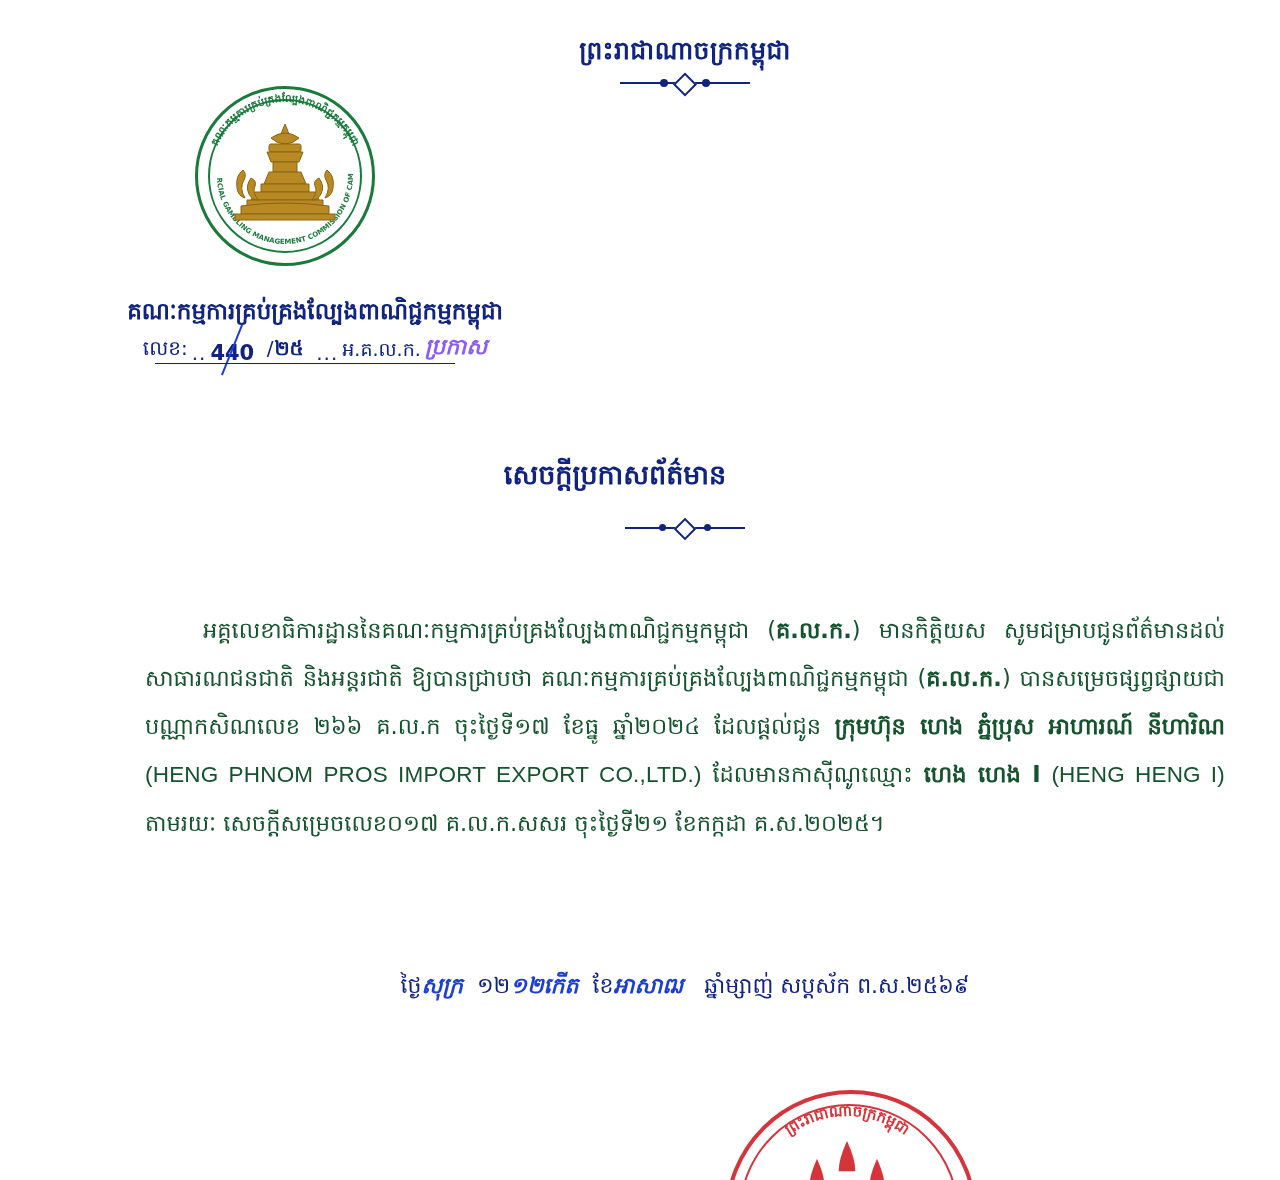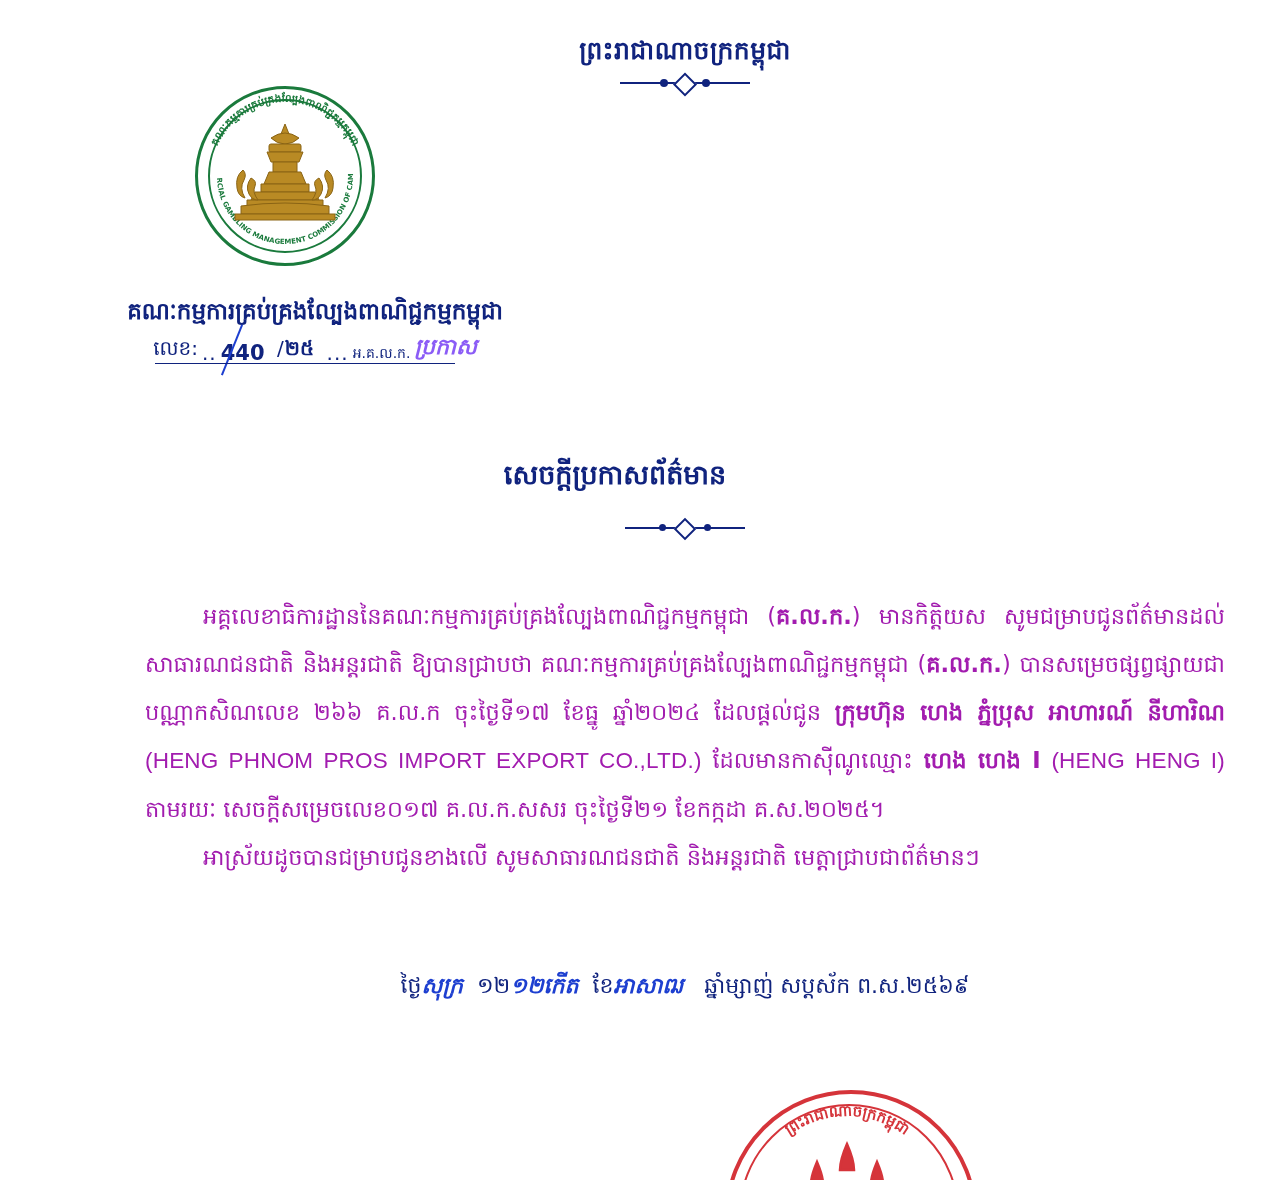--- a/index.html
+++ b/index.html
@@ -151,21 +151,21 @@
   .ref-frac {
     display: inline-block;
     position: relative;
     width: 54px;
     text-align: center;
   }
   .ref-frac .den {
     font-weight: bold;
     font-size: 20px;
   }
-  .ref-suffix { font-size: 14px; }
+  .ref-suffix { font-size: 19px; }
   .ref-hand {
     font-size: 22px;
     color: #8b5cf6;
     font-weight: bold;
     font-style: italic;
   }
   .slash {
     position: absolute;
     left: 186px;
     top: -10px;
@@ -211,24 +211,24 @@
   }
   .divider-mid .dot-l, .divider-mid .dot-r {
     position: absolute; top: 4px; width: 7px; height: 7px; background: #10237e; border-radius: 50%;
   }
   .divider-mid .dot-l { left: 34px; }
   .divider-mid .dot-r { right: 34px; }
 
   
   .body-text {
     position: absolute;
-    top: 592px;
+    top: 606px;
     left: 100px;
     width: 1080px;
-    color: #a21caf;
+    color: #14532d;
     font-size: 22.5px;
     line-height: 48px;
     text-align: justify;
   }
   .body-text p { margin: 0; }
   .indent { display: inline-block; width: 58px; }
   .b { font-weight: bold; }
   .latin { font-family: "Liberation Sans", sans-serif; letter-spacing: 0.2px; }
 
   
@@ -367,23 +367,20 @@
     <div class="bar"></div>
     <div class="dot-l"></div>
     <div class="dot-r"></div>
     <div class="diamond"></div>
   </div>
 
   <div class="body-text">
     <p>
       <span class="indent"></span><span>អគ្គលេខាធិការដ្ឋាននៃគណៈកម្មការគ្រប់គ្រងល្បែងពាណិជ្ជកម្មកម្ពុជា (</span><span class="b">គ.ល.ក.</span><span>) មានកិត្តិយស សូមជម្រាបជូនព័ត៌មានដល់សាធារណជនជាតិ និងអន្តរជាតិ ឱ្យបានជ្រាបថា គណៈកម្មការគ្រប់គ្រងល្បែងពាណិជ្ជកម្មកម្ពុជា (</span><span class="b">គ.ល.ក.</span><span>) បានសម្រេចផ្សព្វផ្សាយជាបណ្ណាកសិណលេខ ២៦៦ គ.ល.ក ចុះថ្ងៃទី១៧ ខែធ្នូ ឆ្នាំ២០២៤ ដែលផ្តល់ជូន</span> <span class="b">ក្រុមហ៊ុន  ហេង ភ្នំប្រុស អាហារណ៍ នីហារិណ</span> <span class="latin">(HENG PHNOM PROS IMPORT EXPORT CO.,LTD.)</span> <span>ដែលមានកាសុីណូឈ្មោះ</span> <span class="b">ហេង ហេង I</span> <span class="latin">(HENG HENG I)</span>  <span>តាមរយៈ សេចក្តីសម្រេចលេខ០១៧ គ.ល.ក.សសរ ចុះថ្ងៃទី២១ ខែកក្កដា គ.ស.២០២៥។</span>
     </p>
-    <p>
-      <span class="indent"></span><span>អាស្រ័យដូចបានជម្រាបជូនខាងលើ សូមសាធារណជនជាតិ និងអន្តរជាតិ មេត្តាជ្រាបជាព័ត៌មានៗ</span>
-    </p>
   </div>
 
   <div class="date-block">
     <div>
       <span>ថ្ងៃ</span><span class="hand">សុក្រ</span>
       &nbsp;<span>១២</span><span class="hand">១២កើត</span>
       &nbsp;<span>ខែ</span><span class="hand">អាសាឍ</span>
       &nbsp;&nbsp;<span>ឆ្នាំម្សាញ់ សប្តស័ក ព.ស.២៥៦៩</span>
     </div>
   </div>

